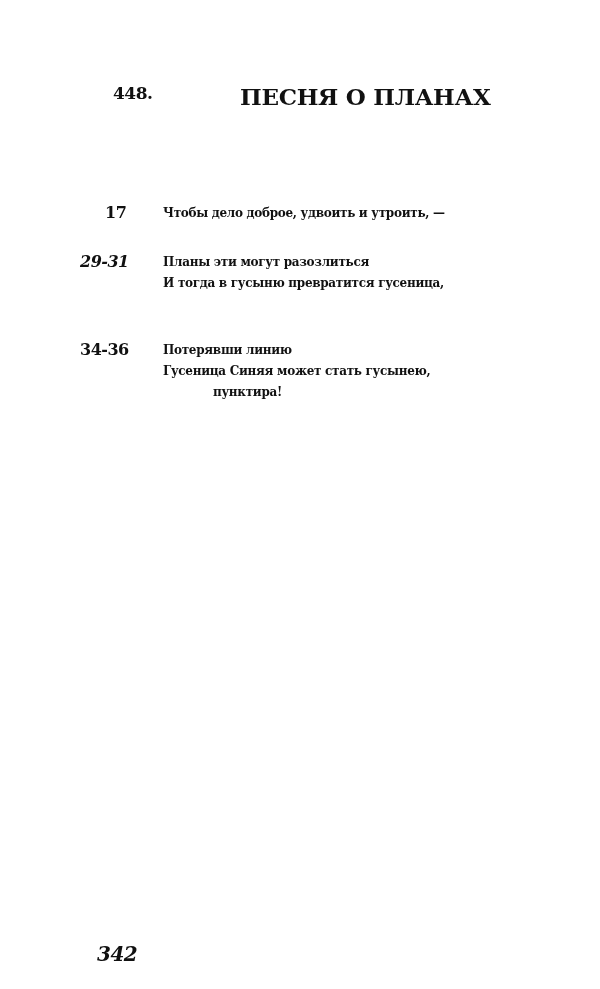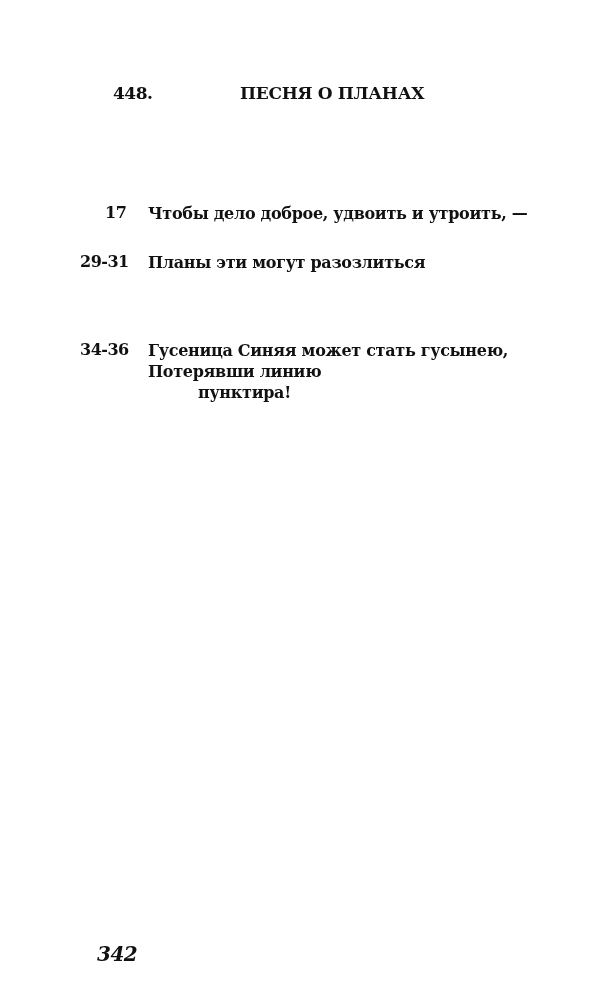--- a/index.html
+++ b/index.html
@@ -25,21 +25,21 @@
       left: 113px;
       top: 83px;
       font-size: 17px;
       font-weight: bold;
       letter-spacing: -0.5px;
     }
     .header-title {
       position: absolute;
       left: 240px;
       top: 83px;
-      font-size: 17px;
+      font-size: 23px;
       font-weight: bold;
       letter-spacing: -0.3px;
     }
     .source-label {
       position: absolute;
       left: 95px;
       top: 155px;
       font-size: 18px;
       font-weight: bold;
       font-style: italic;
@@ -51,22 +51,22 @@
       width: 600px;
     }
     .variant .line-num {
       position: absolute;
       font-size: 16px;
       font-weight: bold;
       letter-spacing: -0.5px;
     }
     .variant .lines {
       position: absolute;
-      left: 148px;
-      font-size: 16px;
+      left: 163px;
+      font-size: 12px;
       font-weight: bold;
       line-height: 21px;
       letter-spacing: -0.3px;
       white-space: nowrap;
     }
     .variant .lines .indent {
       padding-left: 50px;
     }
     .folio {
       position: absolute;
@@ -89,30 +89,31 @@
 
 
   <div class="variant" style="top:203px;">
     <div class="line-num" style="left:105px;">17</div>
     <div class="lines" style="top:0;">
       <div>Чтобы дело доброе, удвоить и утроить, —</div>
     </div>
   </div>
 
   <div class="variant" style="top:252px;">
-    <div class="line-num" style="left:80px;">29-31</div>
+    <div class="line-num" style="left:80px;font-style:italic;">29-31</div>
     <div class="lines" style="top:0;">
       <div>Планы эти могут разозлиться</div>
+      <div>И тогда в гусыню превратится гусеница,</div>
     </div>
   </div>
 
   <div class="variant" style="top:340px;">
     <div class="line-num" style="left:80px;">34-36</div>
     <div class="lines" style="top:0;">
+      <div>Потерявши линию</div>
       <div>Гусеница Синяя может стать гусынею,</div>
-      <div>Потерявши линию</div>
       <div class="indent">пунктира!</div>
     </div>
   </div>
 
   <div class="folio">342</div>
 
 </div>
 
 </body></html>

